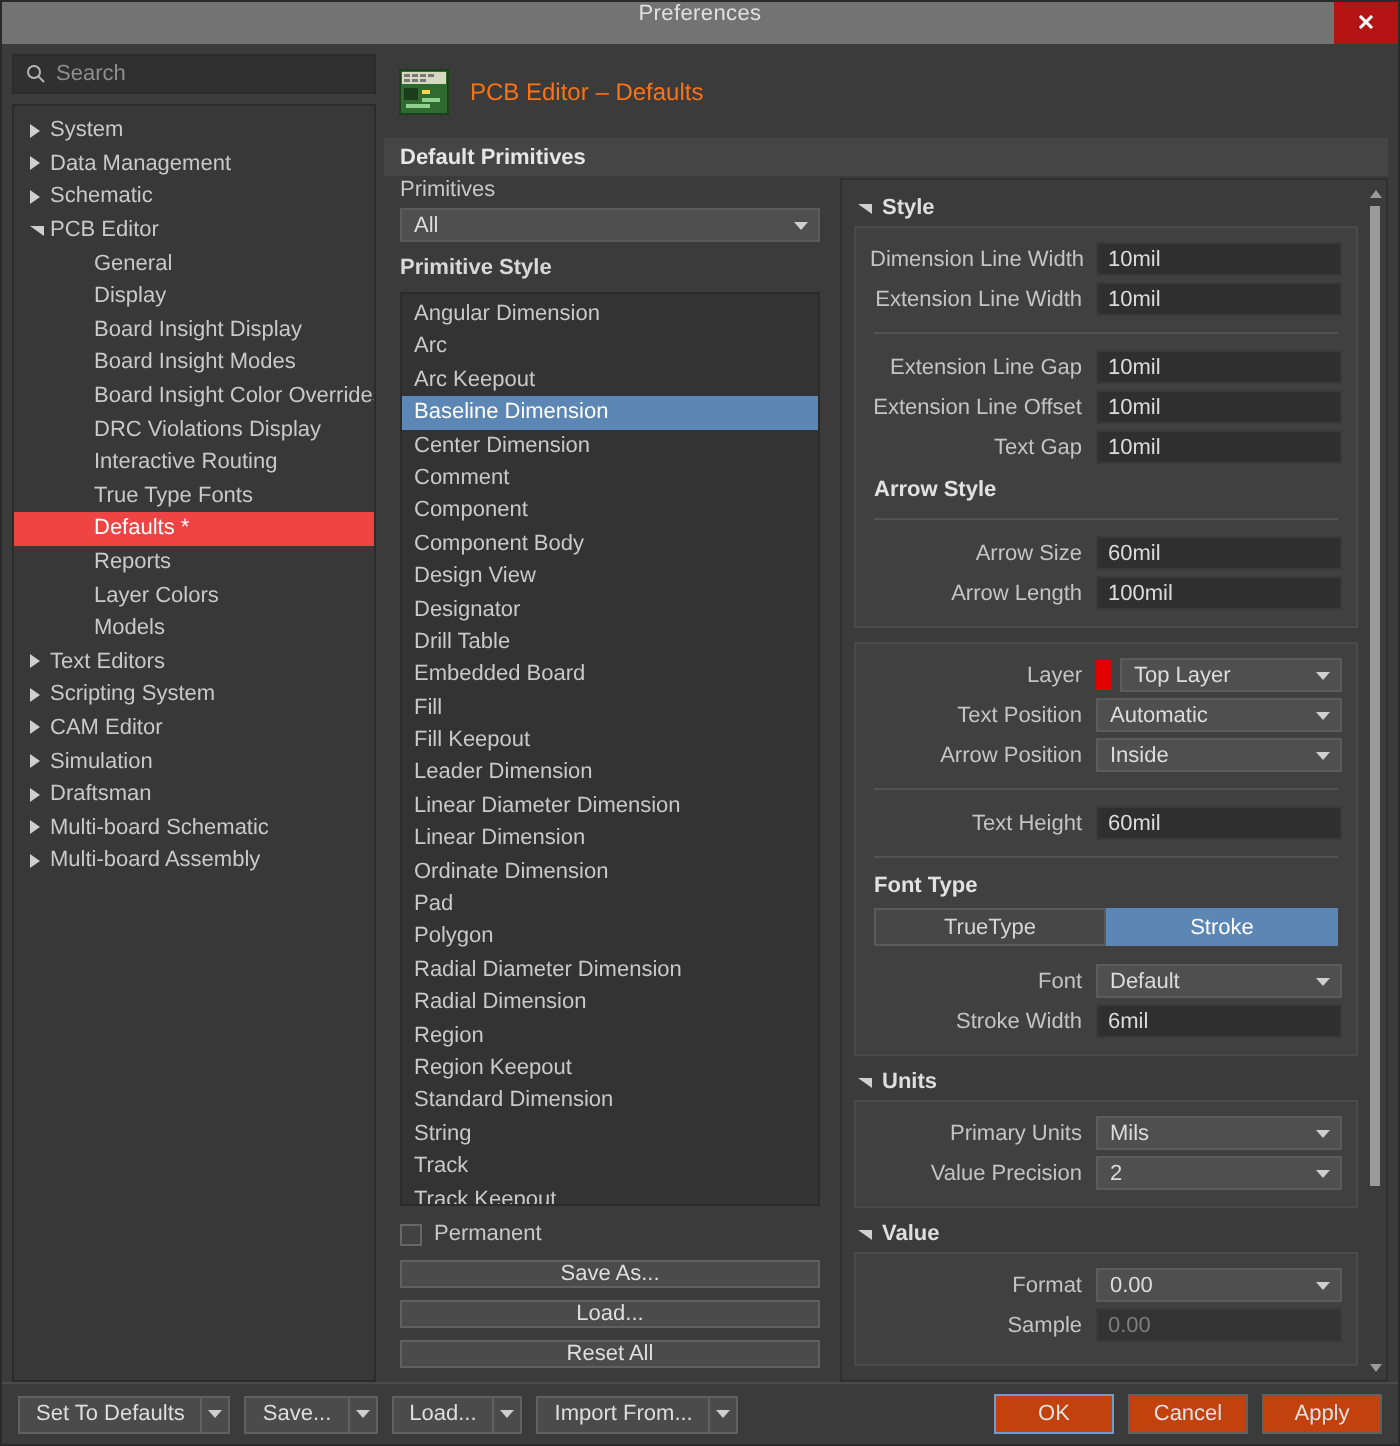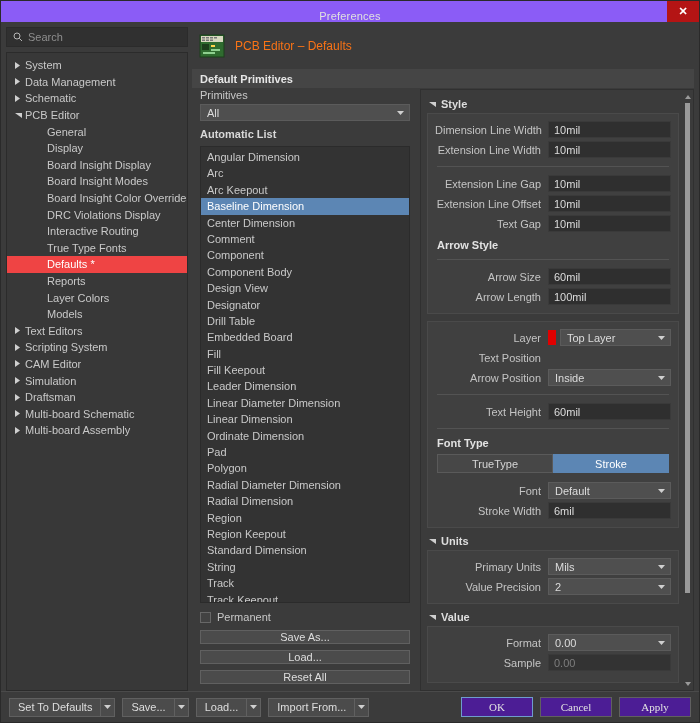--- a/index.html
+++ b/index.html
@@ -8,22 +8,22 @@
     background: #3b3b3b;
     font-family: "Liberation Sans", sans-serif;
     font-size: 11px;
     color: #c8c8c8;
     overflow: hidden;
   }
   .window { width: 700px; height: 723px; display: flex; flex-direction: column;
             background: #3b3b3b; border: 1px solid #2a2a2a; }
 
   
-  .titlebar { height: 21px; background: #8b5cf6; position: relative;
-              display: flex; align-items: flex-end; justify-content: center; flex: 0 0 21px; }
+  .titlebar { height: 21px; background: #737373; position: relative;
+              display: flex; align-items: flex-start; justify-content: center; flex: 0 0 21px; }
   .titlebar .title { font-size: 11px; color: #e0e0e0; letter-spacing: .2px; }
   .close-btn { position: absolute; right: 0; top: 0; width: 32px; height: 21px;
                background: #b41414; color: #fff; font-size: 11px; display: flex;
                align-items: center; justify-content: center; cursor: pointer; font-weight: bold; }
 
   
   .body { flex: 1; display: flex; padding: 5px 5px 0 5px; gap: 4px; min-height: 0; }
 
   
   .leftpane { width: 182px; display: flex; flex-direction: column; gap: 5px; min-height: 0; }
@@ -109,23 +109,23 @@
 
   
   .footer { height: 31px; flex: 0 0 31px; display: flex; align-items: center;
             padding: 0 8px; gap: 7px; background: #3b3b3b; border-top: 1px solid #4a4a4a; }
   .splitbtn { height: 19px; display: flex; cursor: pointer; }
   .splitbtn .sbmain { background: #4b4b4b; border: 1px solid #606060; border-right: none;
                       padding: 0 8px; display: flex; align-items: center; font-size: 11px; color: #dedede; }
   .splitbtn .sbarrow { width: 15px; background: #4b4b4b; border: 1px solid #606060;
                        display: flex; align-items: center; justify-content: center; }
   .spacer { flex: 1; }
-  .fbtn { width: 72px; height: 20px; background: #4c1d95; border: 1px solid #606060;
+  .fbtn { width: 60px; height: 20px; background: #c2410c; border: 1px solid #606060;
           color: #e2e2e2; font-size: 11px; display: flex; align-items: center;
-          justify-content: center; cursor: pointer; font-family: Liberation Serif, serif; }
+          justify-content: center; cursor: pointer; }
   .fbtn.focus { border: 1px solid #6f9ccd; }
 </style>
 </head>
 <body>
 
 <div class="window">
 
   <div class="titlebar">
     <div class="title">Preferences</div>
     <div class="close-btn">✕</div>
@@ -313,21 +313,21 @@
         <div class="primcol">
           <div class="fldlabel">Primitives</div>
           <div class="combo">
             <span class="cval">All</span>
             <span class="carrow">
               <svg width="7" height="4" viewBox="0 0 7 4">
                   <polygon points="0,0 7,0 3.5,4" fill="#cfcfcf"></polygon>
                 </svg>
             </span>
           </div>
-          <div class="fldlabel bold" style="margin-top:7px;">Automatic List</div>
+          <div class="fldlabel bold" style="margin-top:7px;">Primitive Style</div>
           <div class="listbox" id="primlist">
               <div class="litem">Angular Dimension</div>
               <div class="litem">Arc</div>
               <div class="litem">Arc Keepout</div>
               <div class="litem sel">Baseline Dimension</div>
               <div class="litem">Center Dimension</div>
               <div class="litem">Comment</div>
               <div class="litem">Component</div>
               <div class="litem">Component Body</div>
               <div class="litem">Design View</div>
@@ -433,20 +433,30 @@
                     <span class="carrow">
                         <svg width="7" height="4" viewBox="0 0 7 4">
                           <polygon points="0,0 7,0 3.5,4" fill="#cfcfcf"></polygon>
                         </svg>
                       </span>
                   </div>
                 </div>
               </div>
               <div class="row">
                 <div class="rlabel">Text Position</div>
+                <div class="rfield">
+                  <div class="combo">
+                    <span class="cval">Automatic</span>
+                    <span class="carrow">
+                        <svg width="7" height="4" viewBox="0 0 7 4">
+                          <polygon points="0,0 7,0 3.5,4" fill="#cfcfcf"></polygon>
+                        </svg>
+                      </span>
+                  </div>
+                </div>
               </div>
               <div class="row">
                 <div class="rlabel">Arrow Position</div>
                 <div class="rfield">
                   <div class="combo">
                     <span class="cval">Inside</span>
                     <span class="carrow">
                         <svg width="7" height="4" viewBox="0 0 7 4">
                           <polygon points="0,0 7,0 3.5,4" fill="#cfcfcf"></polygon>
                         </svg>

